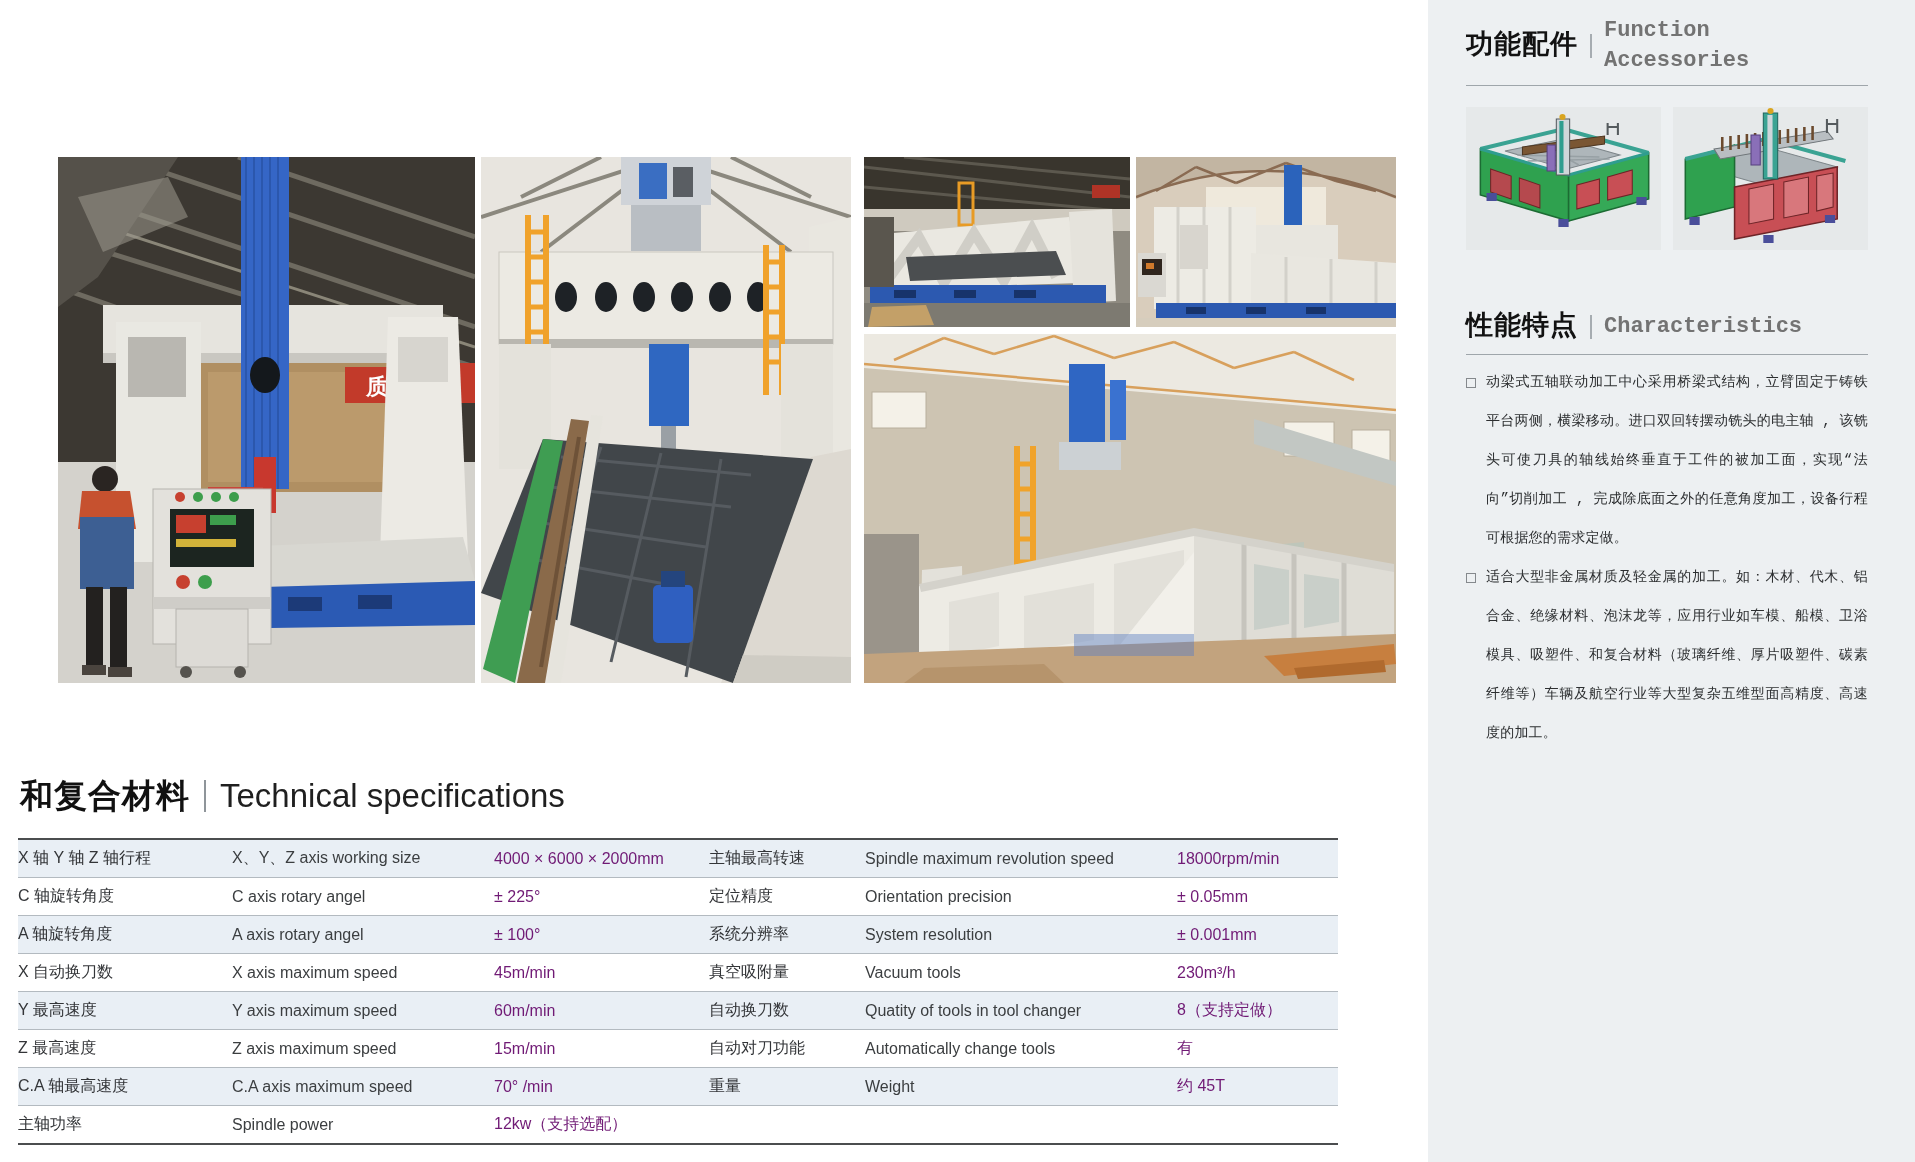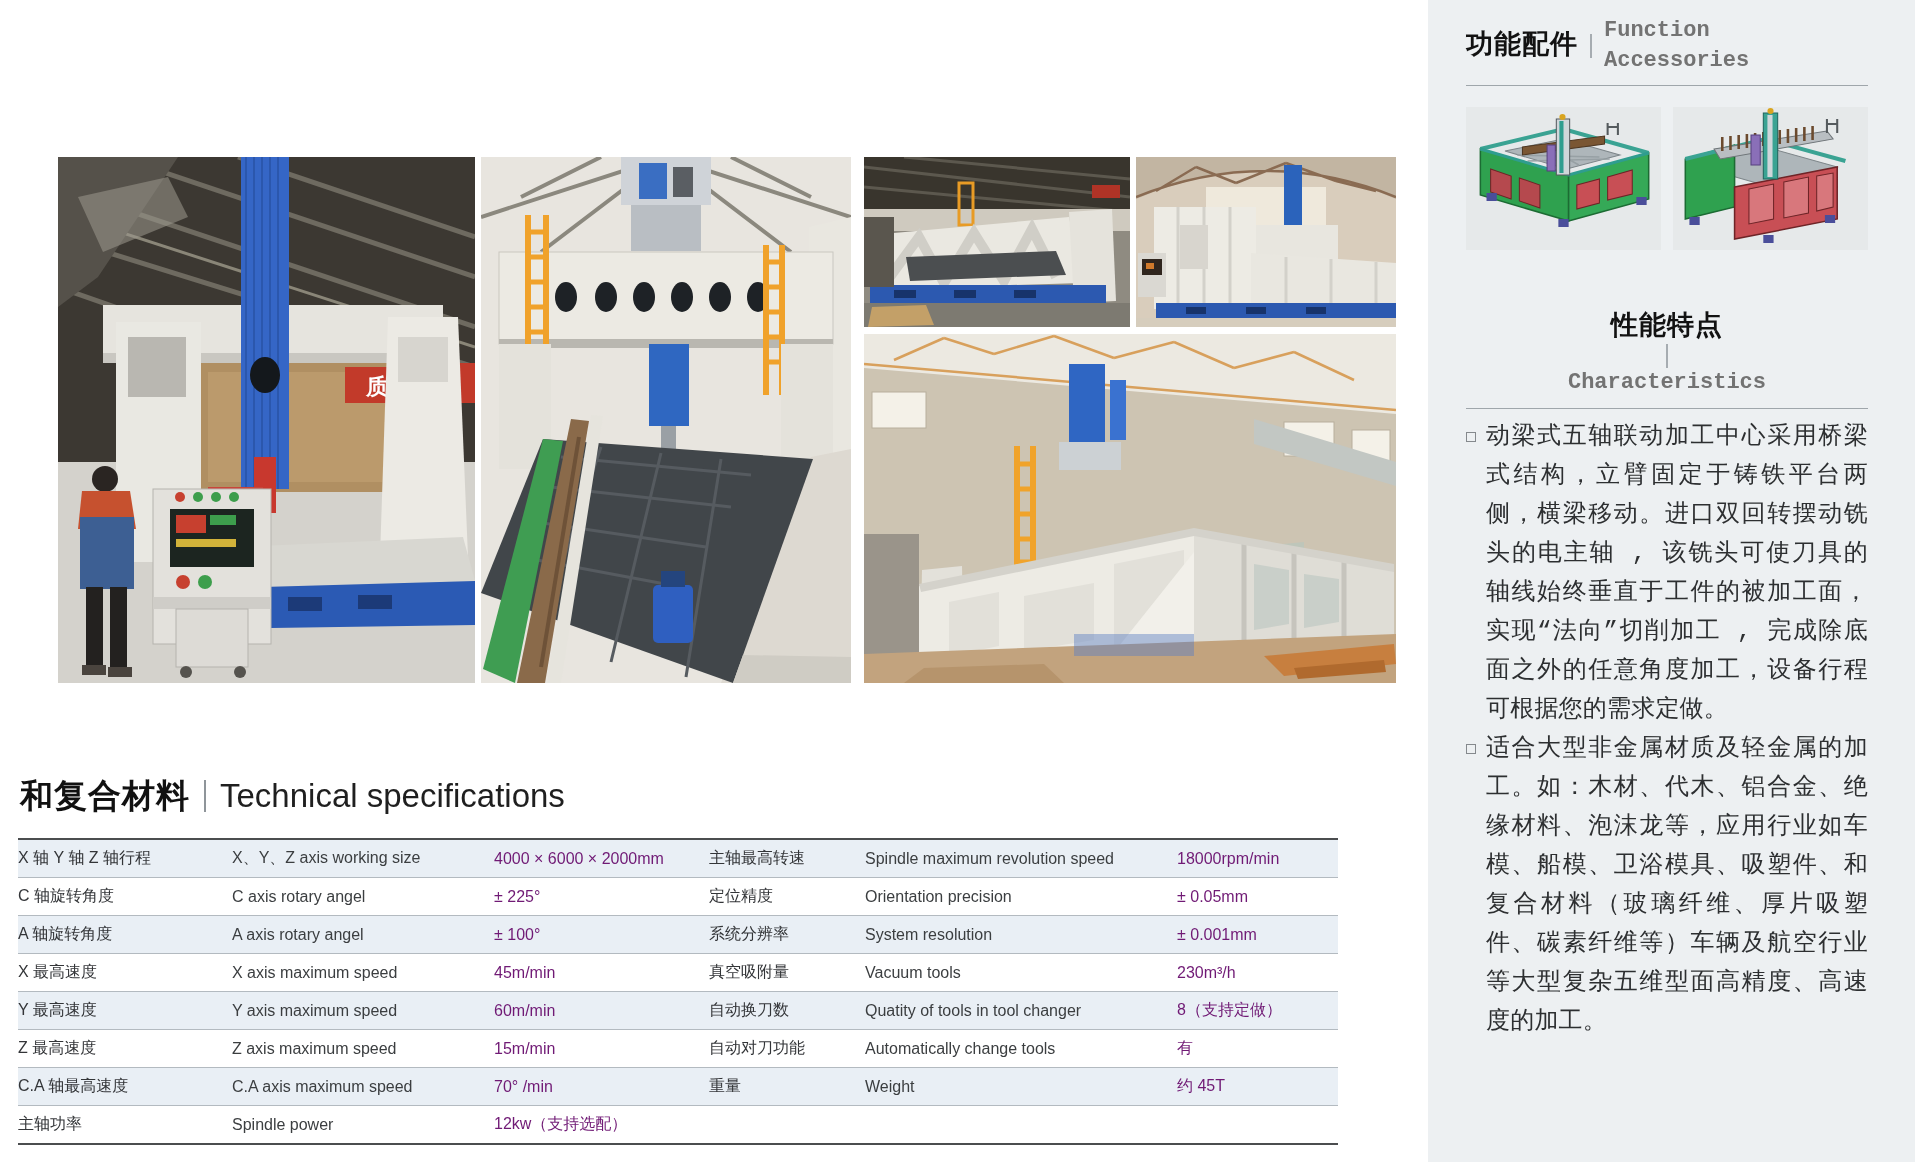--- a/index.html
+++ b/index.html
@@ -23,30 +23,30 @@
     background:#edf0f2;box-sizing:border-box;padding:14px 47px 0 38px;font-family:Liberation Mono, monospace;
   }
   .side-head{display:flex;align-items:center;margin-top:2px;}
   .side-head .cn{font-size:27px;font-weight:bold;color:#121212;letter-spacing:1px;line-height:34px;}
   .side-head .vbar{width:2px;height:24px;background:#a6acb1;margin:0 12px;flex:none;}
   .side-head .en{font-size:22px;font-weight:bold;color:#737373;line-height:30px;}
   .rule{height:1px;background:#9fa6ab;margin-top:9px;}
   .cad-row{display:flex;gap:12px;margin-top:21px;height:143px;}
   .cad{flex:1;background:#e6e9ea;overflow:hidden;}
   .cad svg{display:block;width:100%;height:100%;}
-  .side-head.second{margin-top:60px;flex-direction:column;}
+  .side-head.second{margin-top:60px;}
   .rule.r2{margin-top:10px;}
   .bullets{margin-top:8px;}
   .bullet{display:flex;align-items:flex-start;}
   .bullet .sq{
     width:8px;height:8px;border:1px solid #85898d;background:transparent;
     margin:15px 10px 0 0;flex:none;
   }
   .bullet p{
-    margin:0;font-size:24px;line-height:39px;color:#2d2f31;
+    margin:0;font-size:14px;line-height:39px;color:#2d2f31;
     text-align:justify;letter-spacing:0.2px;
   }
 
   
   .spec-head{position:absolute;left:20px;top:774px;display:flex;align-items:center;height:44px;}
   .spec-head .cn{font-size:33px;font-weight:bold;color:#111;letter-spacing:1px;}
   .spec-head .vbar{width:2px;height:32px;background:#8f959a;margin:0 14px;flex:none;}
   .spec-head .en{font-size:33px;color:#1f1f1f;}
   table.specs{
     position:absolute;left:18px;top:838px;width:1320px;
@@ -366,21 +366,21 @@
         </tr>
         <tr class="alt">
           <td class="cn">A 轴旋转角度</td>
           <td>A axis rotary angel</td>
           <td class="val">± 100°</td>
           <td class="cn">系统分辨率</td>
           <td>System resolution</td>
           <td class="val">± 0.001mm</td>
         </tr>
         <tr>
-          <td class="cn">X 最高速度</td>
+          <td class="cn">X 自动换刀数</td>
           <td>X axis maximum speed</td>
           <td class="val">45m/min</td>
           <td class="cn">真空吸附量</td>
           <td>Vacuum tools</td>
           <td class="val">230m³/h</td>
         </tr>
         <tr class="alt">
           <td class="cn">Y 最高速度</td>
           <td>Y axis maximum speed</td>
           <td class="val">60m/min</td>

